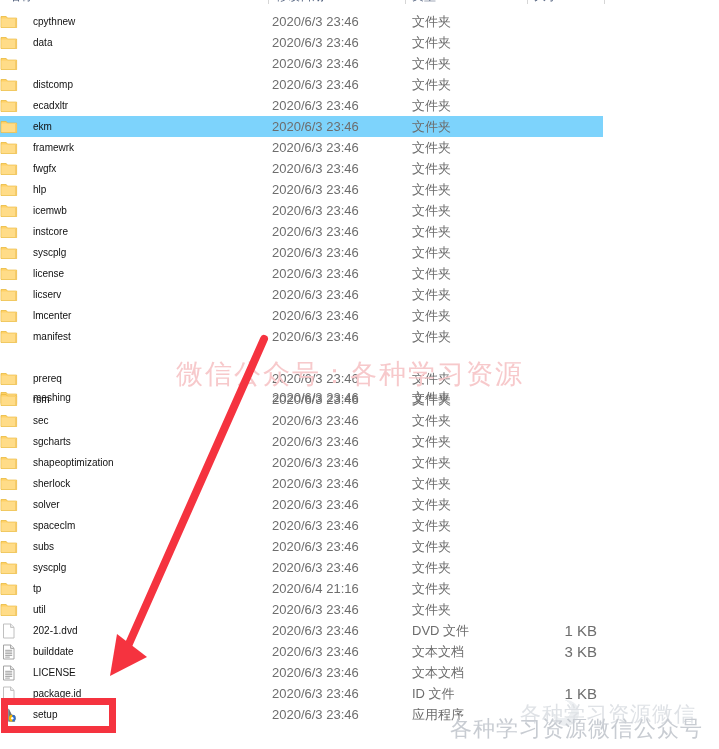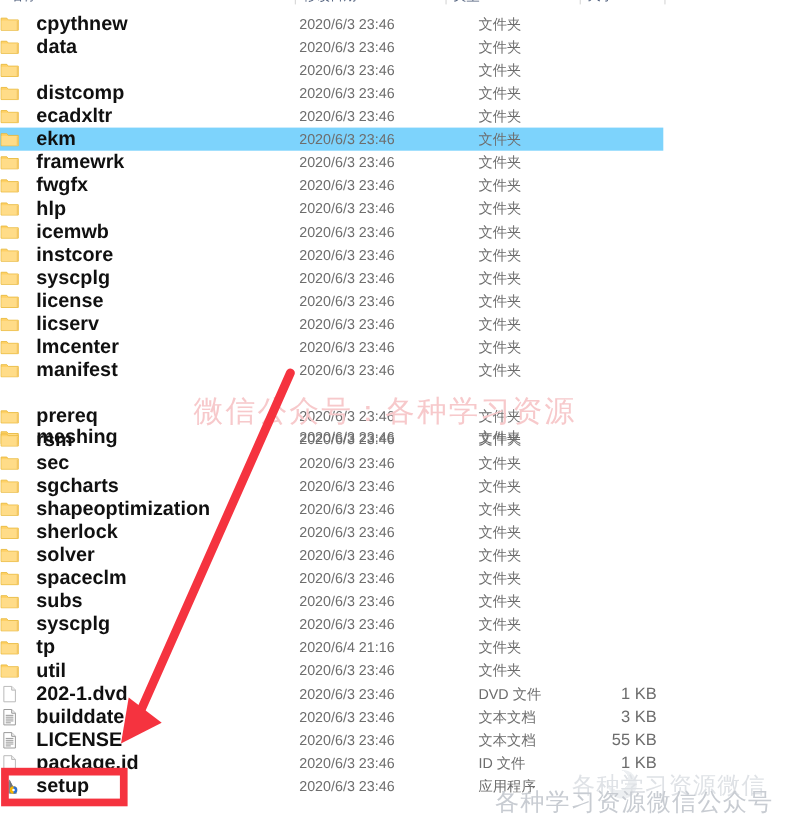--- a/index.html
+++ b/index.html
@@ -27,30 +27,29 @@
     position:absolute;top:2px;width:1px;height:16px;background:#d6d6d6;
   }
 
   
   .row{
     position:absolute;left:0;width:603px;height:21px;
   }
   .row.selected{background:#7dd3fc;}
   .cell-name{
     position:absolute;left:9px;top:0;height:21px;line-height:21px;
-    white-space:nowrap;font-size:18px;color:#101010;
+    white-space:nowrap;font-size:10px;color:#101010;
     padding-left:24px;
-    font-weight:bold;
   }
   .cell-date{
     position:absolute;left:272px;top:0;height:21px;line-height:21px;
     white-space:nowrap;font-size:13px;color:#6d6d6d;
   }
   .cell-type{
-    position:absolute;left:435px;top:0;height:21px;line-height:21px;
+    position:absolute;left:412px;top:0;height:21px;line-height:21px;
     white-space:nowrap;font-size:13px;color:#6d6d6d;
   }
   .cell-size{
     position:absolute;left:470px;width:127px;top:0;height:21px;line-height:21px;
     text-align:right;white-space:nowrap;font-size:15px;color:#6d6d6d;
   }
 
   
   .ic{position:absolute;left:0;top:3px;width:18px;height:16px;}
   .ic svg{display:block;}
@@ -549,21 +548,20 @@
               <path d="M5.2 8h7"></path>
               <path d="M5.2 9.7h7"></path>
               <path d="M5.2 11.4h7"></path>
               <path d="M5.2 13.1h4.6"></path>
             </g>
           </svg>
         </span>
         <div class="cell-name">LICENSE</div>
         <div class="cell-date">2020/6/3 23:46</div>
         <div class="cell-type">文本文档</div>
-        <div class="cell-size">55 KB</div>
       </div>
       <div class="row" style="top: 683px;">
         <span class="ic">
           <svg width="18" height="16" viewBox="0 0 18 16">
             <path d="M3.5 1h7.2l3.3 3.3V15H3.5z" fill="#ffffff" stroke="#b9b9b9" stroke-width=".9"></path>
             <path d="M10.6 1v3.4h3.4" fill="#f0f0f0" stroke="#b9b9b9" stroke-width=".9"></path>
           </svg>
         </span>
         <div class="cell-name">package.id</div>
         <div class="cell-date">2020/6/3 23:46</div>

